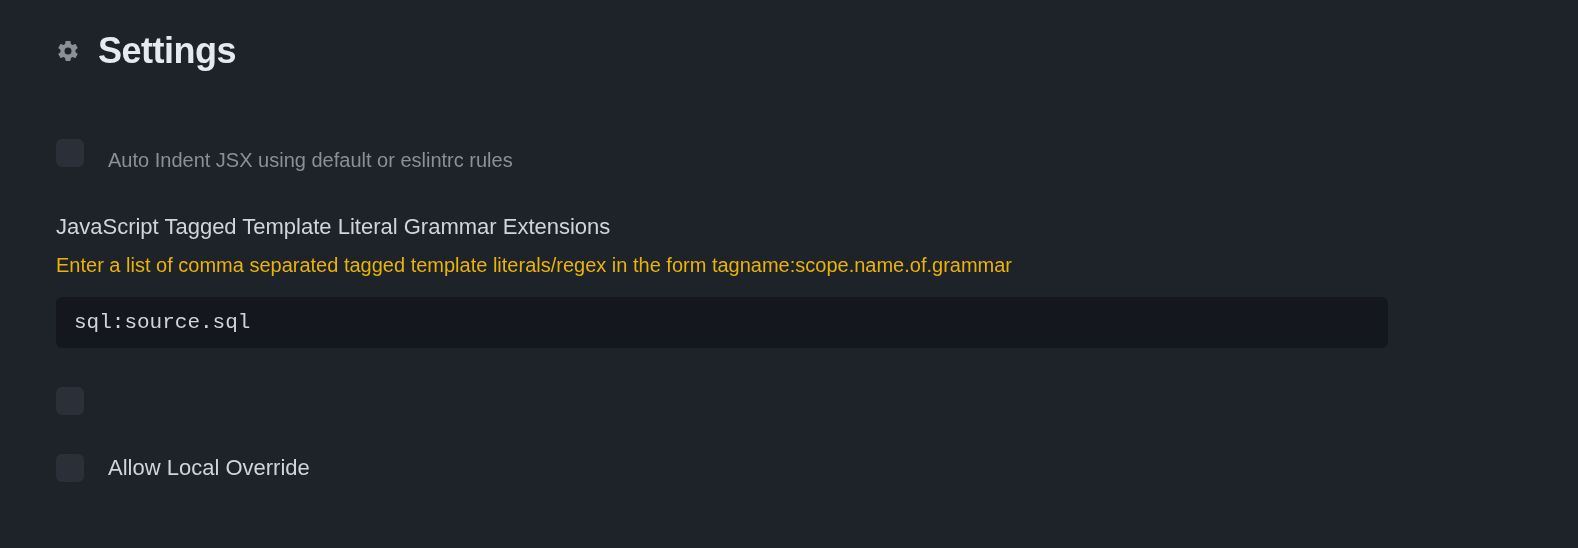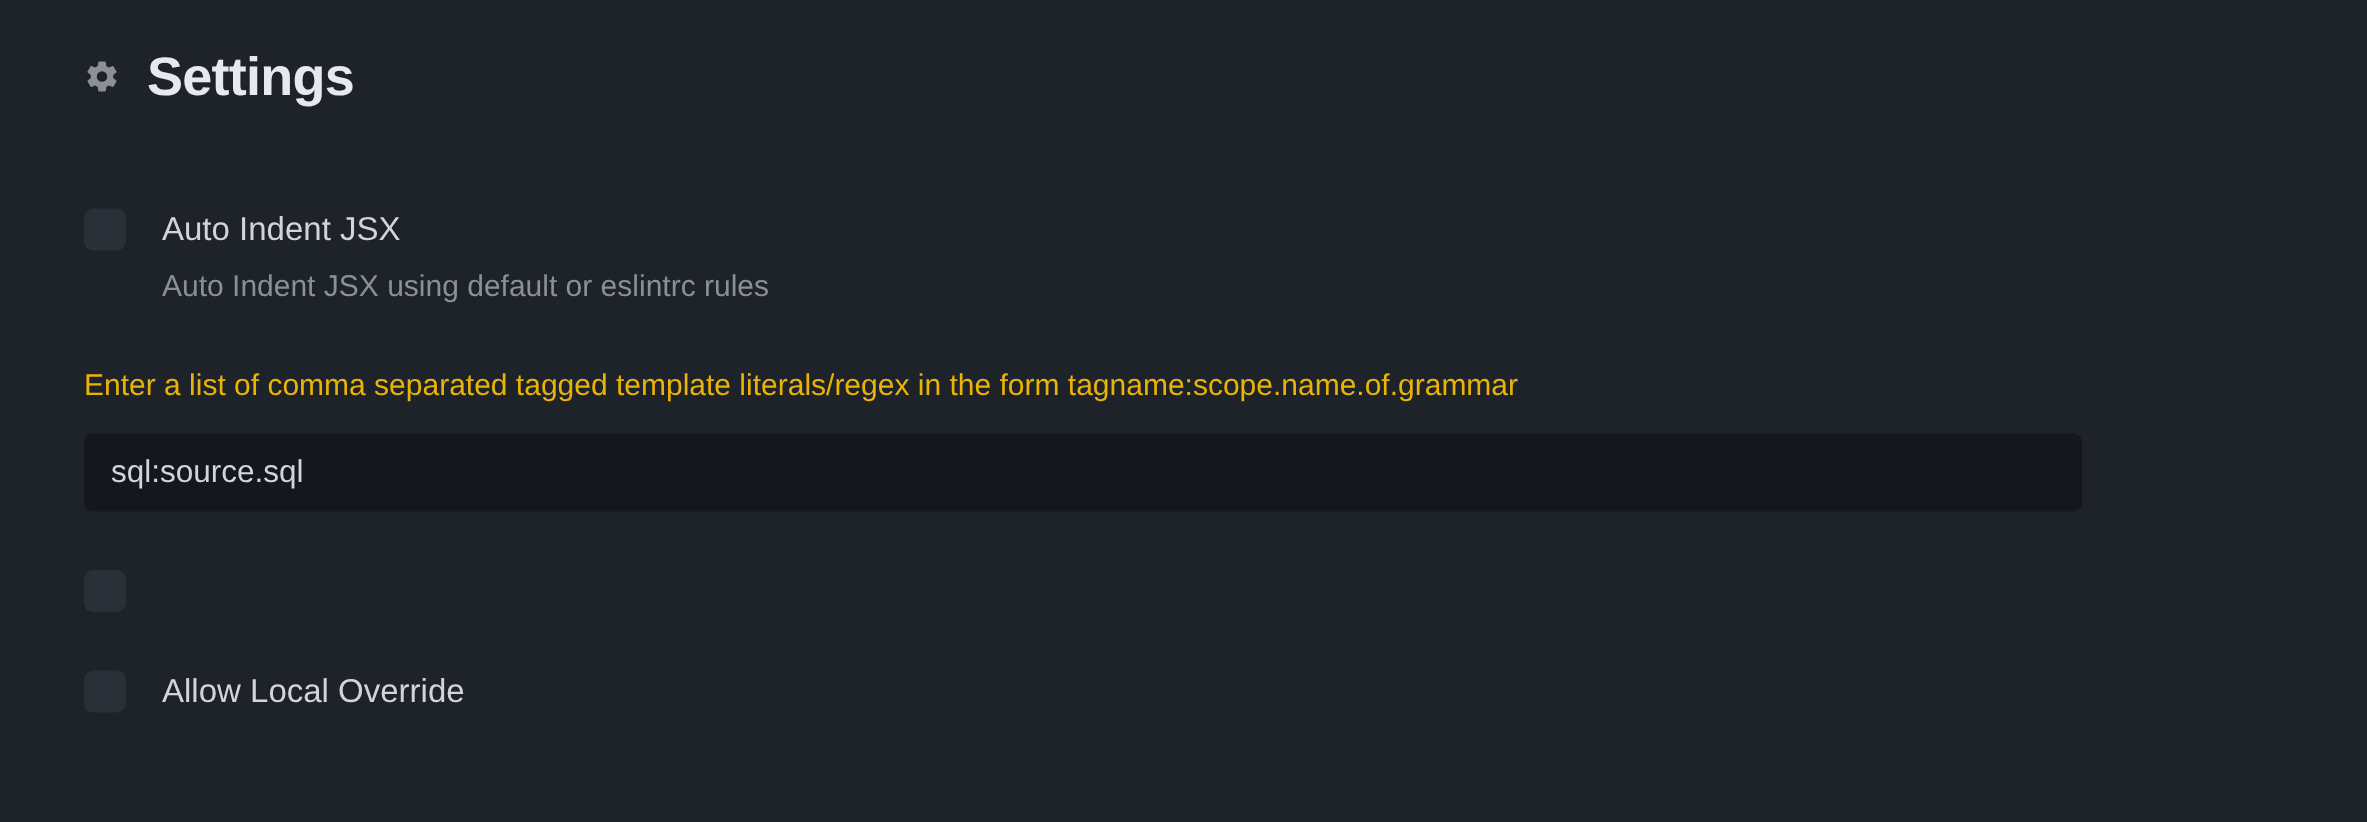--- a/index.html
+++ b/index.html
@@ -95,21 +95,21 @@
       line-height: 1.4;
     }
 
     .text-input {
       width: 100%;
       max-width: 1332px;
       background-color: #14171d;
       border: none;
       border-radius: 6px;
       padding: 14px 18px;
-      font-family: Liberation Sans, sans-serif;
+      font-family: Liberation Mono, monospace;
       font-size: 21px;
       color: #d1d5db;
       margin-top: 18px;
       outline: none;
     }
   </style>
 </head>
 <body>
 
 <div class="header">
@@ -118,27 +118,27 @@
       <path d="M12,15.5A3.5,3.5 0 0,1 8.5,12A3.5,3.5 0 0,1 12,8.5A3.5,3.5 0 0,1 15.5,12A3.5,3.5 0 0,1 12,15.5M19.43,12.97C19.47,12.65 19.5,12.33 19.5,12C19.5,11.67 19.47,11.34 19.43,11L21.54,9.37C21.73,9.22 21.78,8.95 21.66,8.73L19.66,5.27C19.54,5.05 19.27,4.96 19.05,5.05L16.56,6.05C16.04,5.66 15.5,5.32 14.87,5.07L14.5,2.42C14.46,2.18 14.25,2 14,2H10C9.75,2 9.54,2.18 9.5,2.42L9.13,5.07C8.5,5.32 7.96,5.66 7.44,6.05L4.95,5.05C4.73,4.96 4.46,5.05 4.34,5.27L2.34,8.73C2.21,8.95 2.27,9.22 2.46,9.37L4.57,11C4.53,11.34 4.5,11.67 4.5,12C4.5,12.33 4.53,12.65 4.57,12.97L2.46,14.63C2.27,14.78 2.21,15.05 2.34,15.27L4.34,18.73C4.46,18.95 4.73,19.03 4.95,18.95L7.44,17.94C7.96,18.34 8.5,18.68 9.13,18.93L9.5,21.58C9.54,21.82 9.75,22 10,22H14C14.25,22 14.46,21.82 14.5,21.58L14.87,18.93C15.5,18.67 16.04,18.34 16.56,17.94L19.05,18.95C19.27,19.03 19.54,18.95 19.66,18.73L21.66,15.27C21.78,15.05 21.73,14.78 21.54,14.63L19.43,12.97Z"></path>
     </svg>
   </span>
   <h1 class="page-title">Settings</h1>
 </div>
 
 <div class="setting-block">
   <div class="checkbox-row">
     <input type="checkbox" class="checkbox" style="">
     <div class="checkbox-content">
-      <div class="setting-label">Auto Indent JSX</div>
       <div class="setting-description">Auto Indent JSX using default or eslintrc rules</div>
     </div>
   </div>
 </div>
 
 <div class="text-setting-block">
+  <div class="text-setting-label">JavaScript Tagged Template Literal Grammar Extensions</div>
   <div class="text-setting-description">Enter a list of comma separated tagged template literals/regex in the form tagname:scope.name.of.grammar</div>
   <input type="text" class="text-input" value="sql:source.sql" style="">
 </div>
 
 <div class="setting-block">
   <div class="checkbox-row">
     <input type="checkbox" class="checkbox" style="">
     <div class="checkbox-content">
     </div>
   </div>

